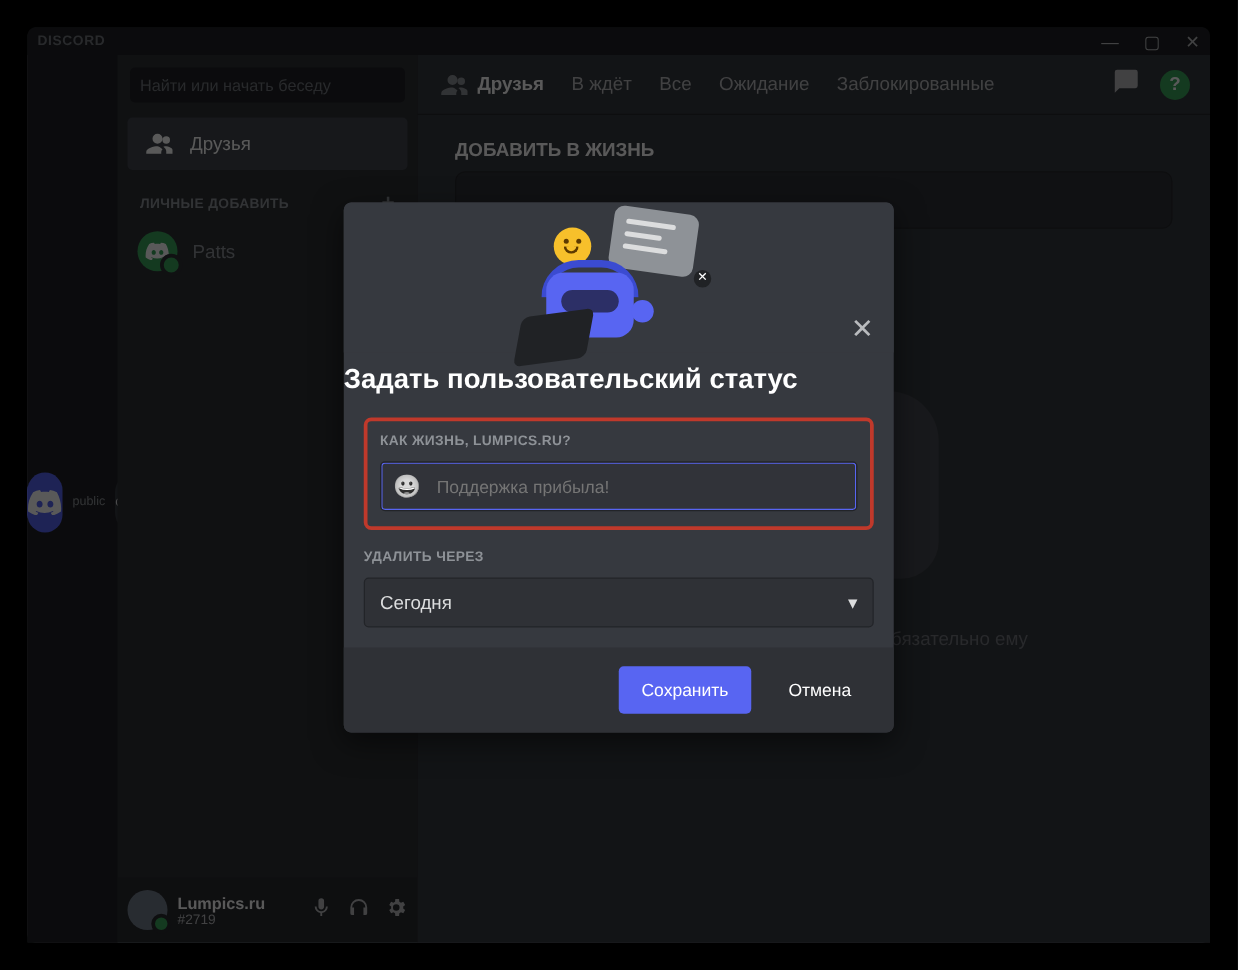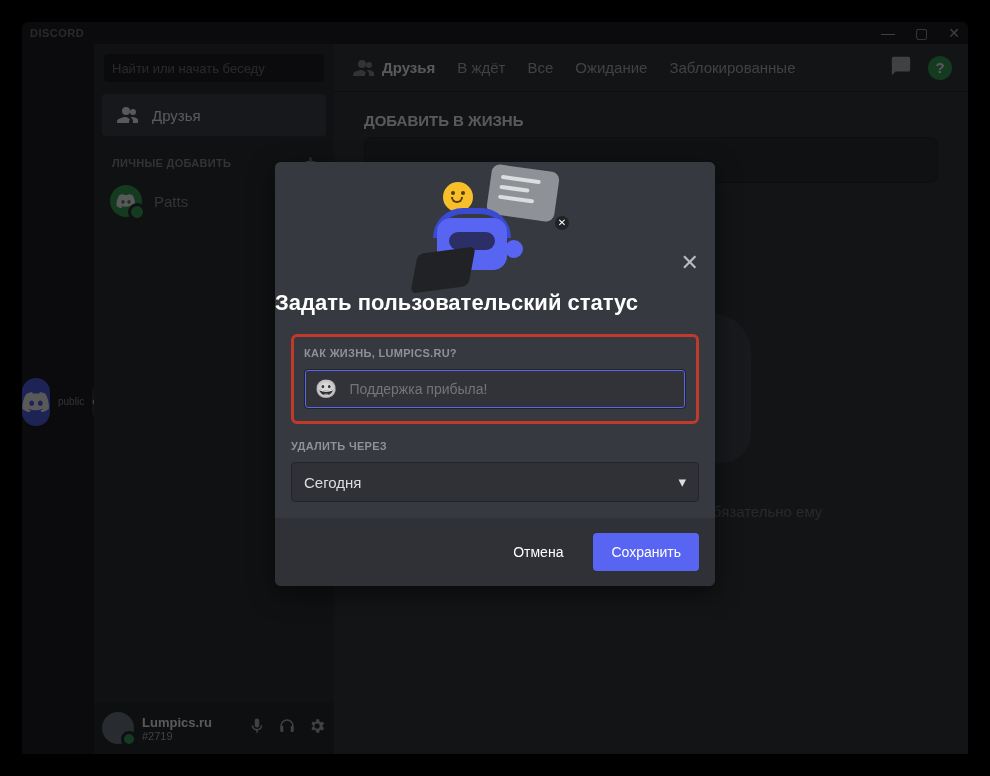--- a/index.html
+++ b/index.html
@@ -233,21 +233,21 @@
           <input class="status-input" placeholder="Поддержка прибыла!" style="">
         </div>
       </div>
       <div class="clear-label">УДАЛИТЬ ЧЕРЕЗ</div>
       <div class="select">
         <span>Сегодня</span>
         <span>▾</span>
       </div>
     </div>
     <div class="modal-footer">
+      <div class="btn primary">
+          <span>Сохранить</span>
+        </div>
       <div class="btn link">
           <span>Отмена</span>
         </div>
-      <div class="btn primary">
-          <span>Сохранить</span>
-        </div>
     </div>
   </div>
 </div>
 
 </body></html>

